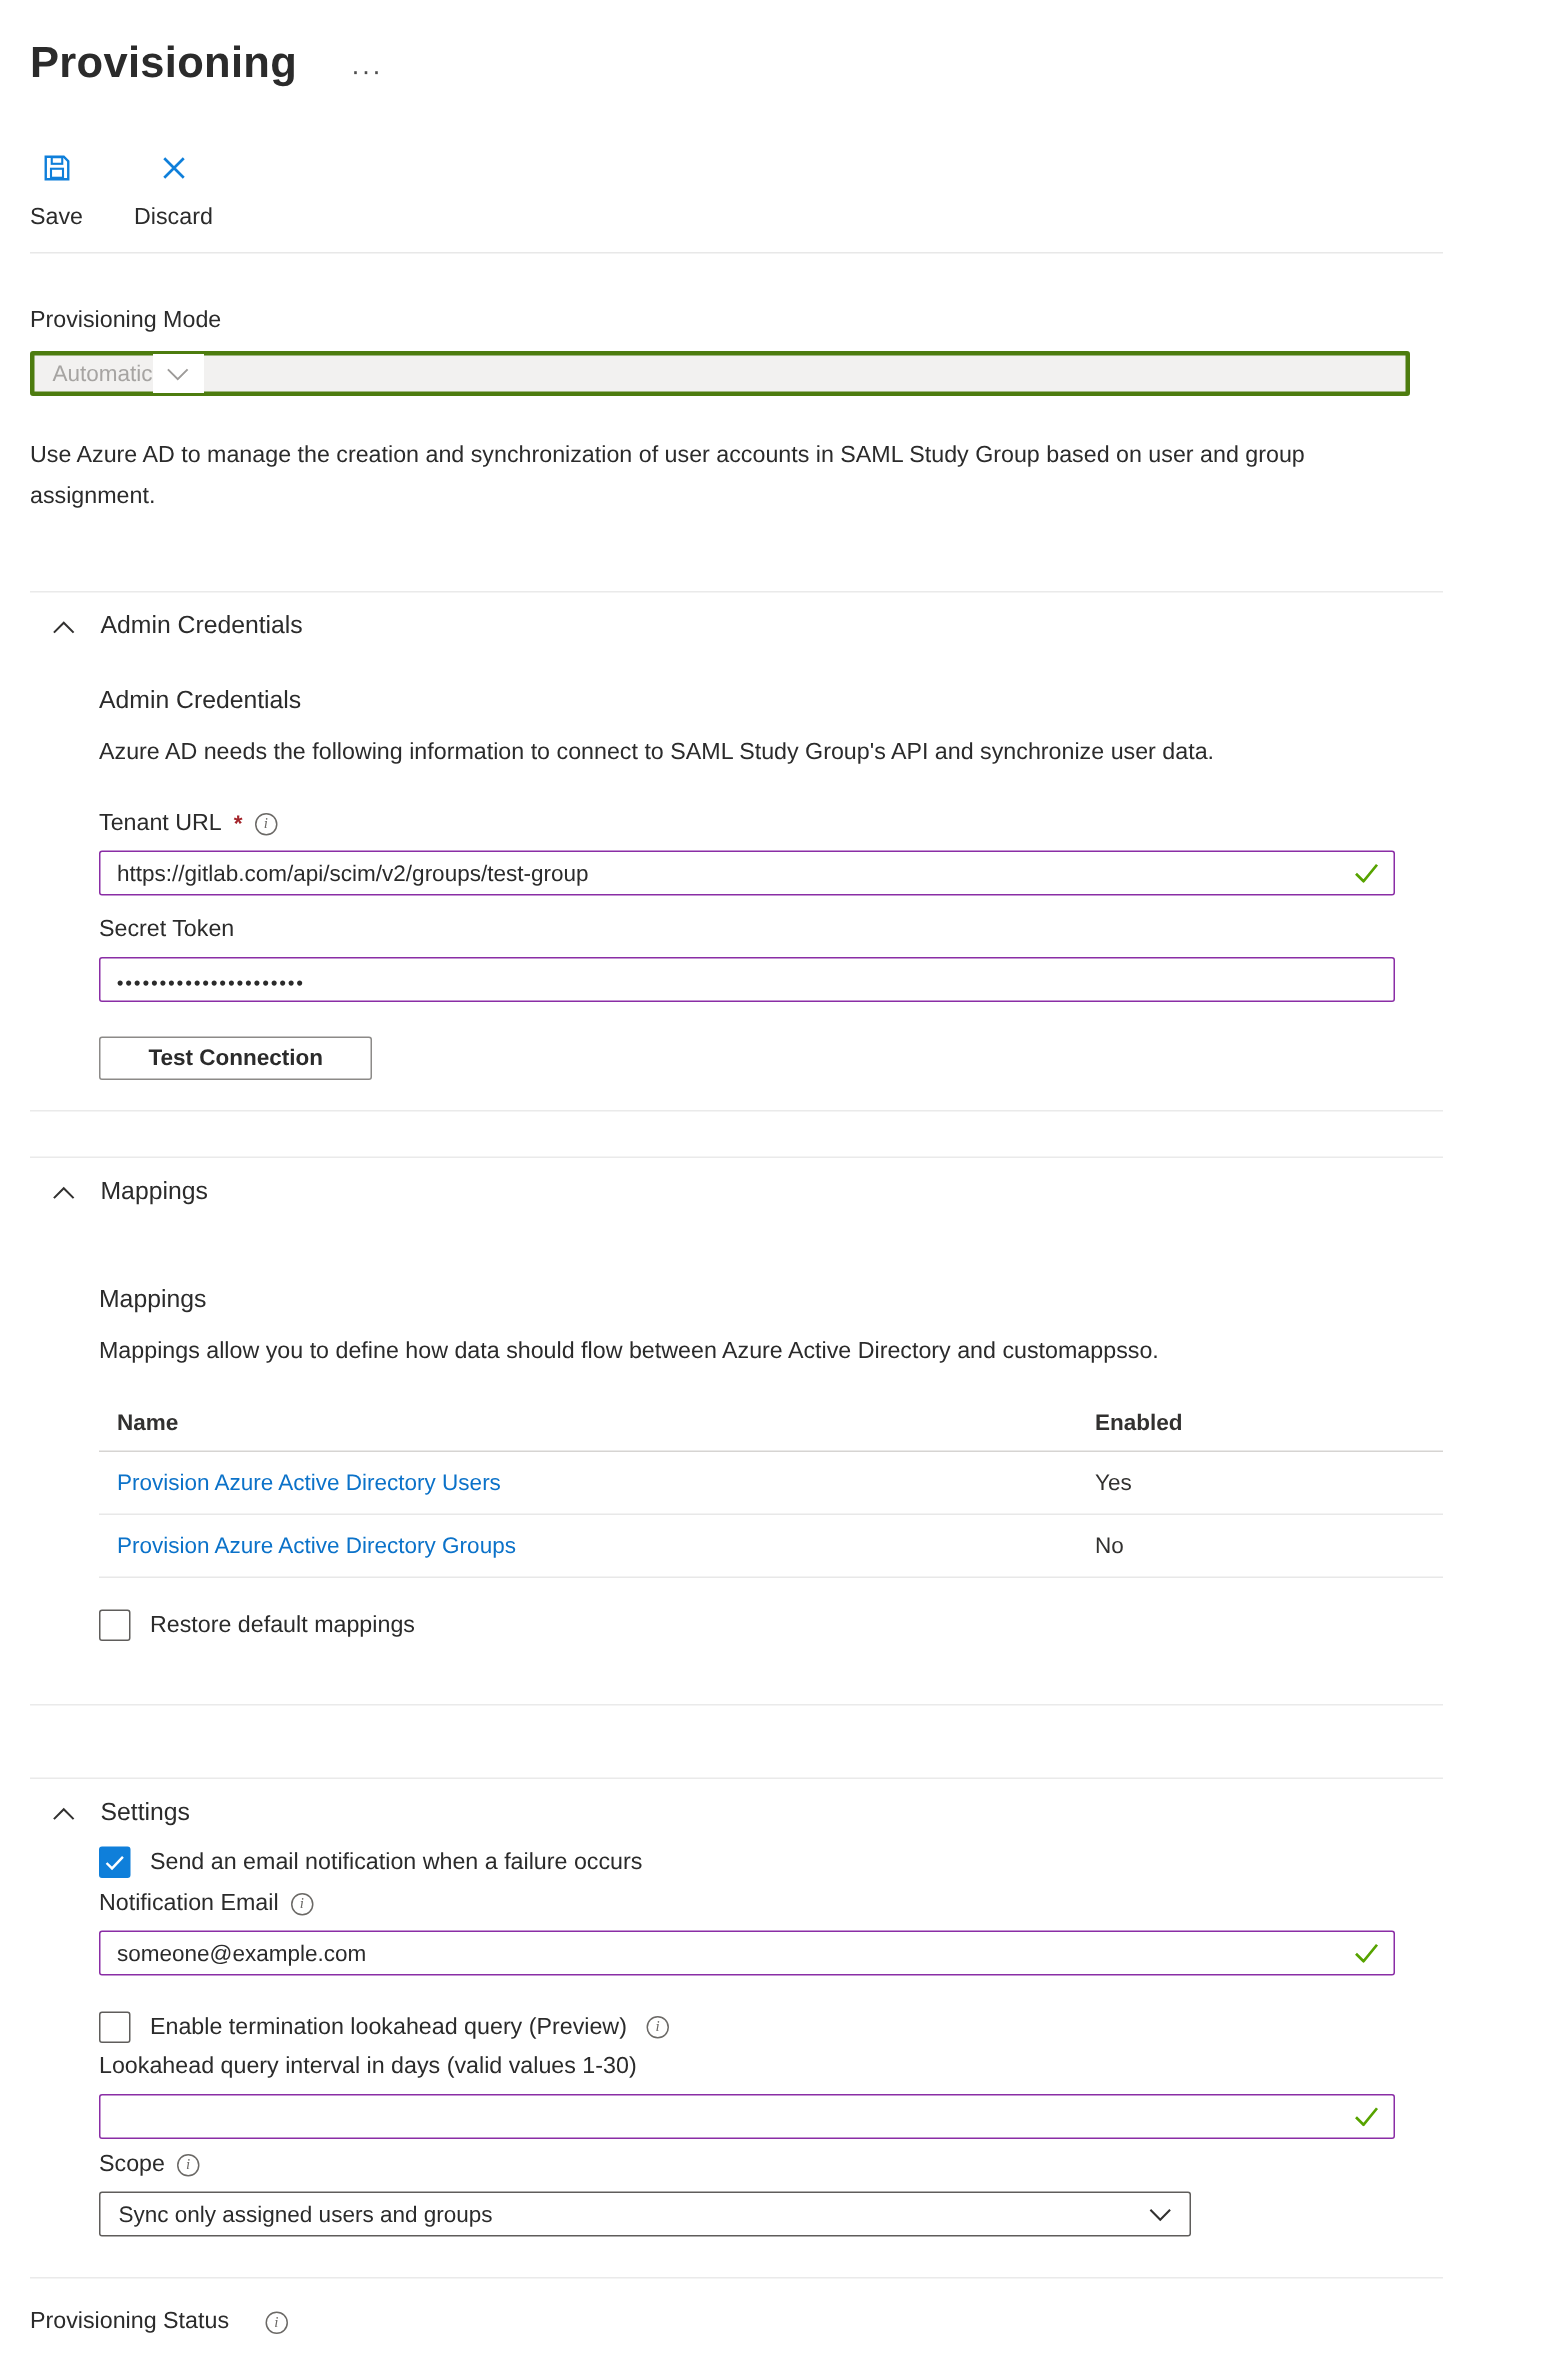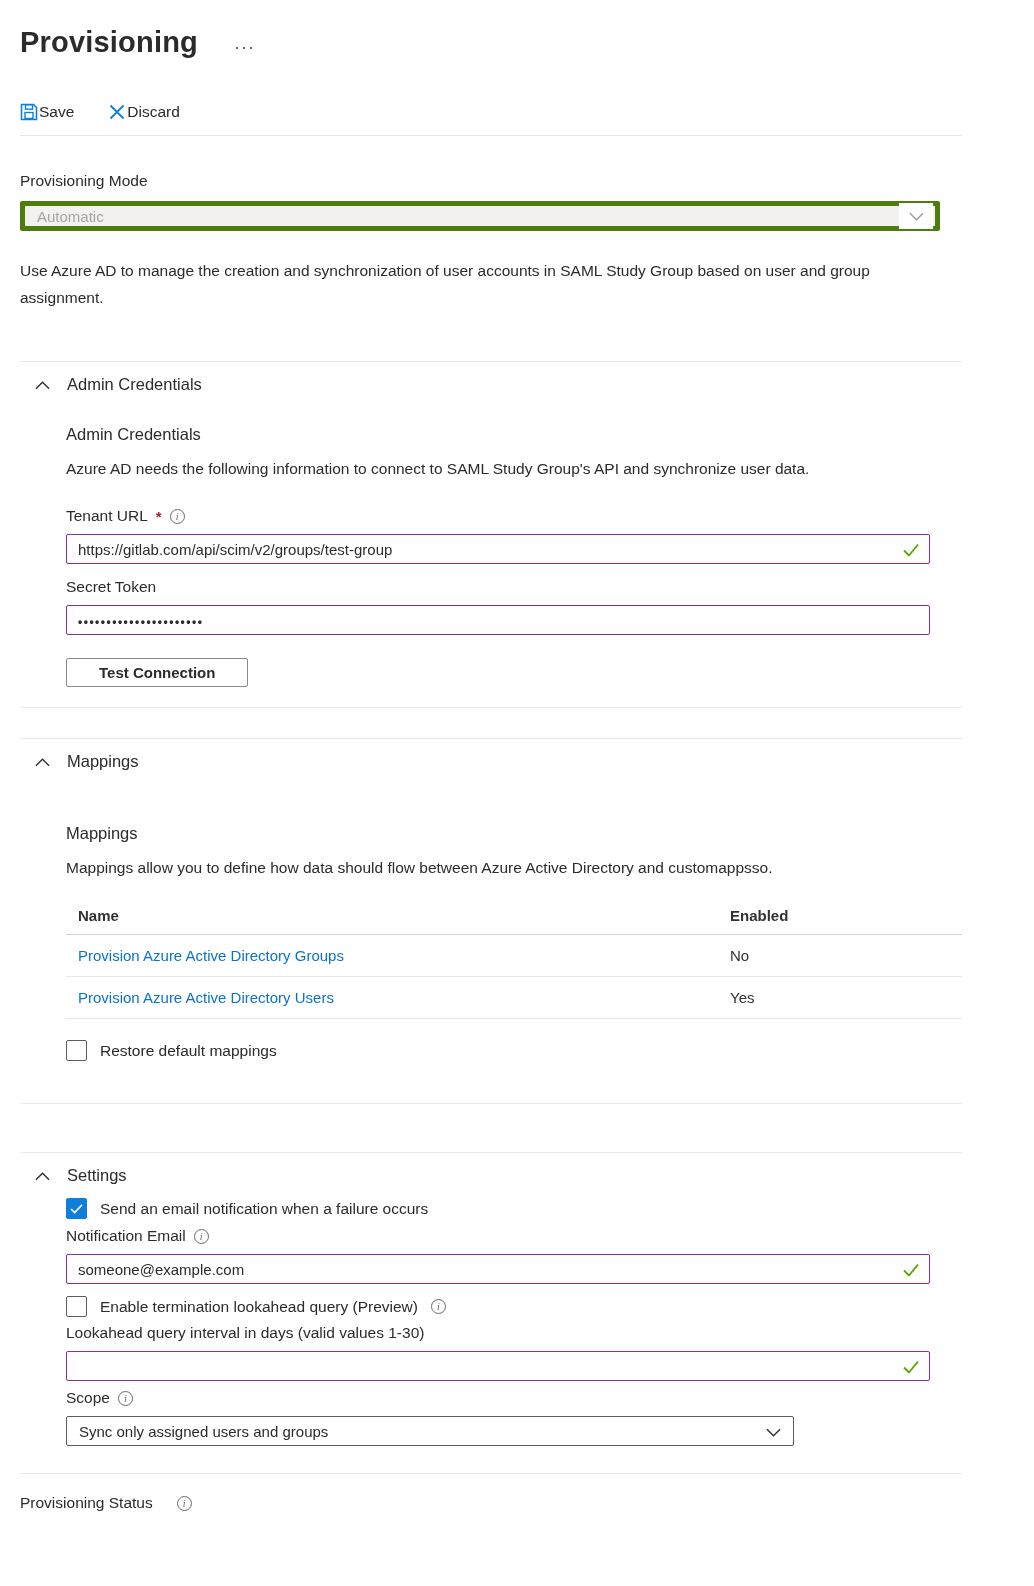--- a/index.html
+++ b/index.html
@@ -10,31 +10,31 @@
     color:#323130; font-size:15px; overflow:hidden;
   }
   .page { width:942px; margin-left:20px; padding-top:26px; }
 
   
   .title-row { display:flex; align-items:flex-start; gap:36px; }
   h1 { font-size:29px; font-weight:700; color:#2b2b2b; letter-spacing:0.2px; }
   .more-btn { font-size:18px; color:#4d4d4d; letter-spacing:1px; margin-top:12px; cursor:pointer; line-height:1; }
 
   .toolbar { display:flex; align-items:center; gap:34px; margin-top:44px; padding-bottom:14px; border-bottom:1px solid #e8e8e8; }
-  .tb-item { display:flex; align-items:center; gap:1px; cursor:pointer; }
+  .tb-item { display:flex; align-items:center; gap:15px; cursor:pointer;flex-direction:column; }
   .tb-item span.lbl { font-size:15.5px; color:#2b2b2b; }
   .tb-icon { width:18px; height:18px; display:inline-flex; }
 
   
   .field-label { font-size:15.5px; color:#2b2b2b; }
   .pm-label { margin-top:36px; }
   .select-disabled {
     margin-top:11px; width:920px; height:30px; background:#f2f1f0;
-    display:flex; align-items:center; justify-content:space-between;
-    border:5px solid #4d7c0f; border-radius:2px; padding-left:12px;
+    display:flex; align-items:center; 
+    border:3px solid #4d7c0f; border-radius:2px; padding-left:12px;
   }
   .select-disabled .val { color:#a6a4a2; font-size:15px; }
   .select-disabled .chev-box {
     width:34px; height:26px; background:#fff; margin-right:2px;
     display:flex; align-items:center; justify-content:center;
   }
 
   .intro { margin-top:26px; width:900px; font-size:15.5px; line-height:27px; color:#2b2b2b; }
 
   .divider { border:none; border-top:1px solid #eaeaea; margin:0; }
@@ -200,26 +200,26 @@
   <div class="indent">
     <div class="subhead" style="margin-top:40px">Mappings</div>
     <div class="section-desc">Mappings allow you to define how data should flow between Azure Active Directory and customappsso.</div>
 
     <div class="map-table">
       <div class="t-row t-head">
         <div class="cell">Name</div>
         <div class="cell">Enabled</div>
       </div>
       <div class="t-row t-body-row">
+        <div class="cell"><a class="link">Provision Azure Active Directory Users</a></div>
+        <div class="cell">Yes</div>
+      </div>
+      <div class="t-row t-body-row">
         <div class="cell"><a class="link">Provision Azure Active Directory Groups</a></div>
         <div class="cell">No</div>
-      </div>
-      <div class="t-row t-body-row">
-        <div class="cell"><a class="link">Provision Azure Active Directory Users</a></div>
-        <div class="cell">Yes</div>
       </div>
     </div>
 
     <div class="check-row" style="margin-top:21px">
       <span class="checkbox"></span>
       <span class="c-label">Restore default mappings</span>
     </div>
   </div>
 
   <div style="height:42px"></div>
@@ -252,21 +252,21 @@
     </div>
     <div class="input-wrap">
       <input type="text" value="someone@example.com" style="">
       <span class="valid-check">
         <svg viewBox="0 0 16 13" width="16" height="13">
             <polyline points="1,7 6,12 15,1" fill="none" stroke="#57a300" stroke-width="1.8"></polyline>
           </svg>
       </span>
     </div>
 
-    <div class="check-row" style="margin-top:12px">
+    <div class="check-row" style="margin-top:24px">
       <span class="checkbox"></span>
       <span class="c-label">Enable termination lookahead query (Preview)</span>
       <span class="info-icon">i</span>
     </div>
 
     <div class="field-label" style="margin-top:7px">Lookahead query interval in days (valid values 1-30)</div>
     <div class="input-wrap">
       <input type="text" value="" style="">
       <span class="valid-check">
         <svg viewBox="0 0 16 13" width="16" height="13">

